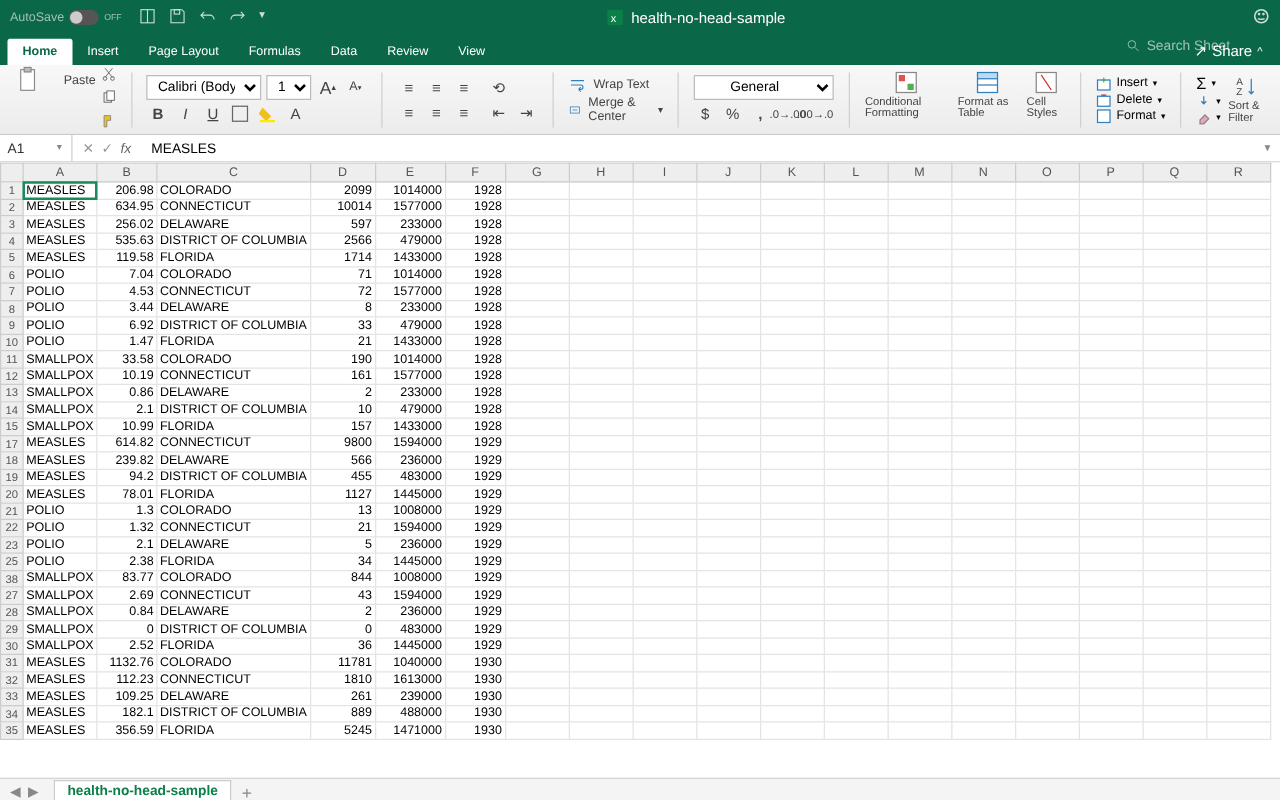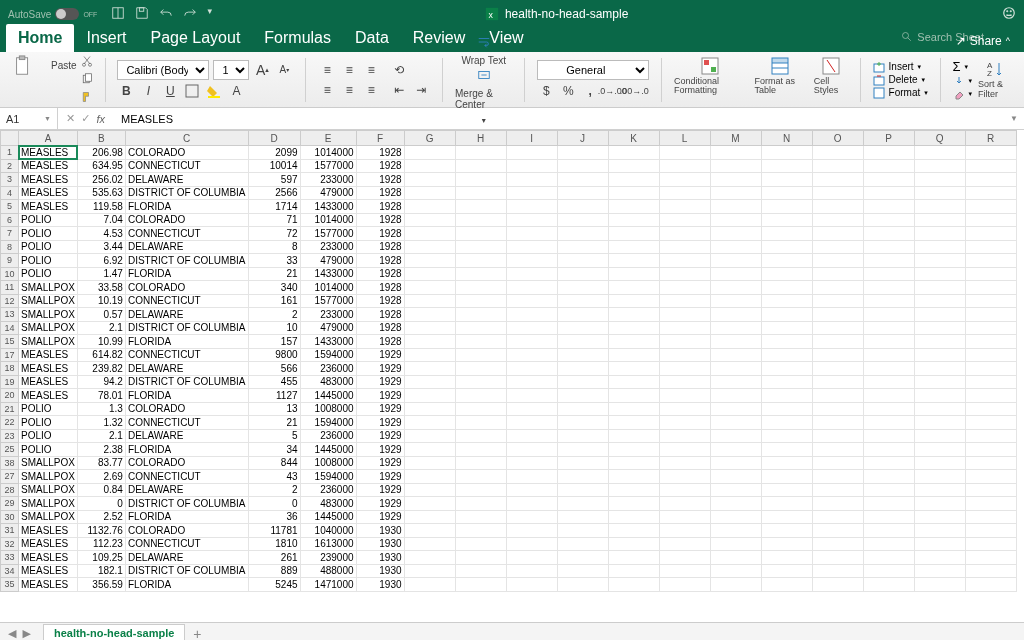--- a/index.html
+++ b/index.html
@@ -12,41 +12,41 @@
 .titlebar .qat { display: flex; gap: 10px; margin-left: 14px; }
 .titlebar .qat svg { width: 14px; height: 14px; fill: #d0e0d8; }
 .titlebar .title { flex: 1; text-align: center; font-size: 12px; color: #fff; display: flex; align-items: center; justify-content: center; gap: 6px; }
 .titlebar .title svg { width: 14px; height: 14px; fill: #fff; }
 .titlebar .search { display: flex; align-items: center; gap: 4px; color: #a0c0b0; font-size: 11px; margin-top: 45px; }
 .titlebar .search svg { width: 12px; height: 12px; fill: #a0c0b0; }
 .titlebar .smiley { margin-left: 18px; }
 .titlebar .smiley svg { width: 14px; height: 14px; fill: none; stroke: #d0e0d8; stroke-width: 1.4; }
 
 .tabbar { height: 24px; background: #0a6848; display: flex; align-items: flex-end; padding-left: 6px; }
-.tabbar .tab { padding: 5px 12px; color: #fff; font-size: 16px; cursor: pointer; }
+.tabbar .tab { padding: 5px 12px; color: #fff; font-size: 10px; cursor: pointer; }
 .tabbar .tab.active { background: #fff; color: #0a6848; font-weight: 600; border-radius: 2px 2px 0 0; }
 .tabbar .spacer { flex: 1; }
 .tabbar .share { color: #fff; font-size: 12px; padding: 0 14px 4px 0; display: flex; align-items: center; gap: 4px; }
 
 .ribbon { height: 56px; background: linear-gradient(#f8f8f8, #ececec); border-bottom: 1px solid #ccc; display: flex; align-items: center; padding: 0 6px; gap: 4px; }
 .ribbon .group { display: flex; flex-direction: column; gap: 2px; padding: 0 6px; height: 48px; justify-content: center; }
 .ribbon .sep { width: 1px; height: 44px; background: #d0d0d0; margin: 0 2px; }
 .ribbon .paste-btn { display: flex; flex-direction: row; align-items: center; gap: 17px; font-size: 10px; color: #444; }
 .ribbon .paste-btn svg { width: 22px; height: 22px; }
 .ribbon .mini-icons { display: flex; flex-direction: column; gap: 4px; }
 .ribbon .mini-icons svg { width: 12px; height: 12px; }
 .ribbon select, .ribbon .combo { height: 20px; font-size: 11px; border: 1px solid #bbb; background: #fff; padding: 0 4px; }
 .ribbon .font-row { display: flex; align-items: center; gap: 4px; }
 .ribbon .btn-row { display: flex; gap: 4px; align-items: center; }
 .ribbon .ic { width: 18px; height: 18px; display: flex; align-items: center; justify-content: center; color: #444; font-size: 12px; }
 .ribbon .b { font-weight: bold; } .ribbon .it { font-style: italic; } .ribbon .u { text-decoration: underline; }
 .ribbon .bigA { font-size: 14px; } .ribbon .smA { font-size: 10px; }
 .ribbon .lbl-btn { display: flex; flex-direction: column; align-items: center; font-size: 9px; color: #444; gap: 1px; line-height: 1.1; }
 .ribbon .lbl-btn svg { width: 20px; height: 20px; }
-.ribbon .inline-btn { display: flex; align-items: center; gap: 6px; font-size: 10px; color: #444; flex-direction: column; }
+.ribbon .inline-btn { display: flex; align-items: center; gap: 6px; font-size: 10px; color: #444; }
 .ribbon .inline-btn svg { width: 14px; height: 14px; }
 .ribbon .cells-col { display: flex; flex-direction: column; gap: 1px; font-size: 10px; }
 .ribbon .cells-col .row { display: flex; align-items: center; gap: 4px; }
 .ribbon .cells-col svg { width: 12px; height: 12px; }
 
 .namebox-row { height: 22px; display: flex; align-items: center; border-bottom: 1px solid #d0d0d0; background: #fff; }
 .namebox-row .namebox { width: 58px; border-right: 1px solid #d0d0d0; padding: 0 6px; font-size: 11px; color: #333; display: flex; align-items: center; justify-content: space-between; height: 100%; }
 .namebox-row .namebox .dd { font-size: 7px; color: #888; }
 .namebox-row .fx-icons { display: flex; align-items: center; gap: 6px; padding: 0 8px; color: #999; }
 .namebox-row .fx-label { font-style: italic; color: #666; font-size: 11px; margin-right: 4px; }
@@ -562,21 +562,21 @@
           <td class="txt colX"></td>
           <td class="txt colX"></td>
           <td class="txt colX"></td>
           <td class="txt colX"></td>
         </tr>
         <tr>
           <td class="rh">11</td>
           <td class="txt colA">SMALLPOX</td>
           <td class="num colB">33.58</td>
           <td class="txt colC">COLORADO</td>
-          <td class="num colD">340</td>
+          <td class="num colD">190</td>
           <td class="num colE">1014000</td>
           <td class="num colF">1928</td>
           <td class="txt colX"></td>
           <td class="txt colX"></td>
           <td class="txt colX"></td>
           <td class="txt colX"></td>
           <td class="txt colX"></td>
           <td class="txt colX"></td>
           <td class="txt colX"></td>
           <td class="txt colX"></td>
@@ -602,21 +602,21 @@
           <td class="txt colX"></td>
           <td class="txt colX"></td>
           <td class="txt colX"></td>
           <td class="txt colX"></td>
           <td class="txt colX"></td>
           <td class="txt colX"></td>
         </tr>
         <tr>
           <td class="rh">13</td>
           <td class="txt colA">SMALLPOX</td>
-          <td class="num colB">0.57</td>
+          <td class="num colB">0.86</td>
           <td class="txt colC">DELAWARE</td>
           <td class="num colD">2</td>
           <td class="num colE">233000</td>
           <td class="num colF">1928</td>
           <td class="txt colX"></td>
           <td class="txt colX"></td>
           <td class="txt colX"></td>
           <td class="txt colX"></td>
           <td class="txt colX"></td>
           <td class="txt colX"></td>

